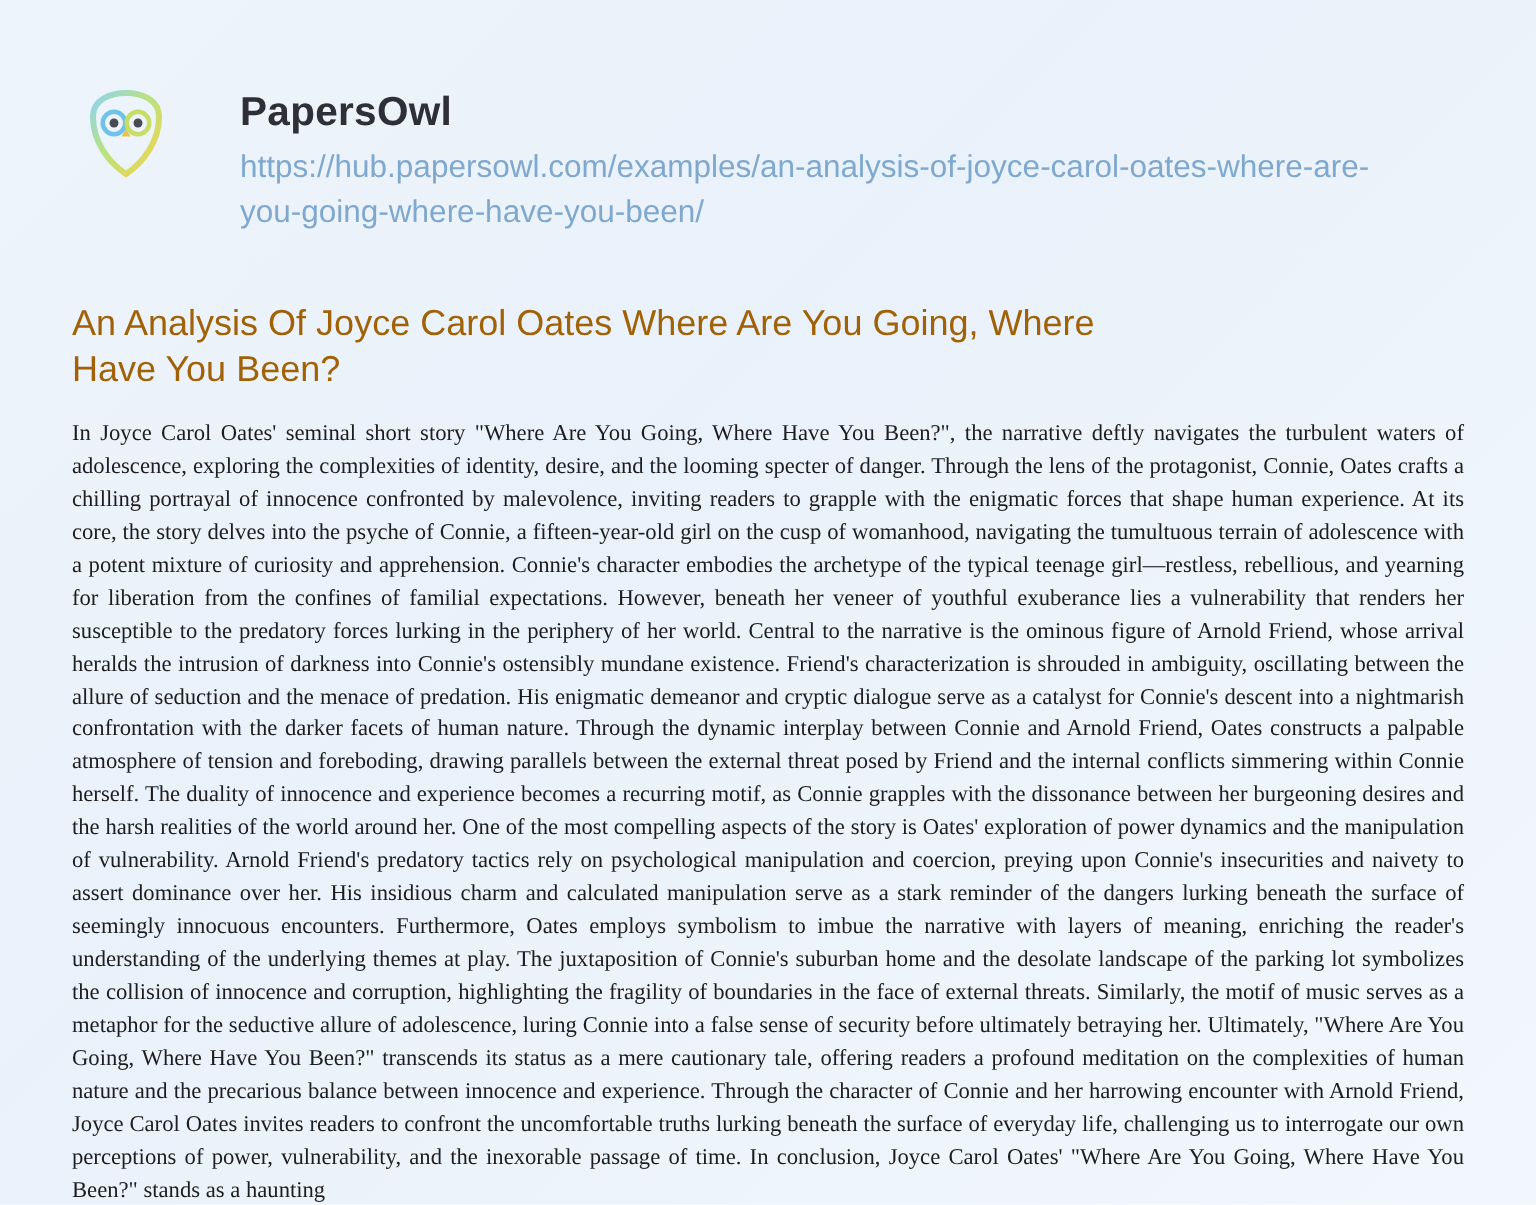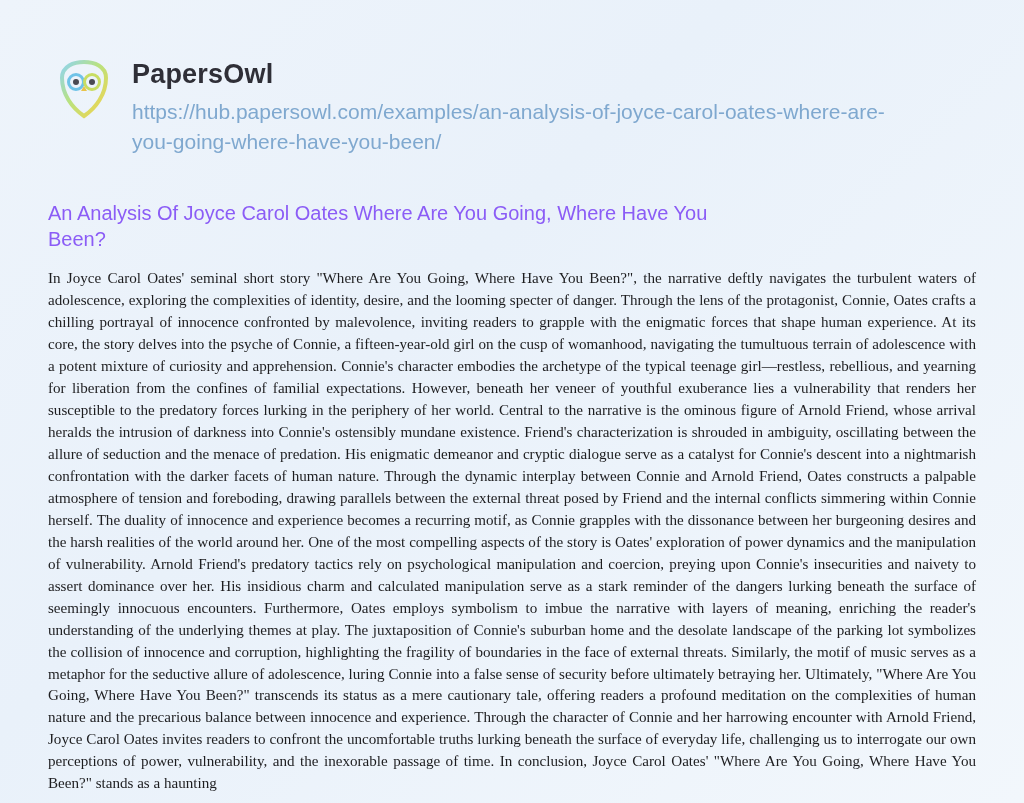--- a/index.html
+++ b/index.html
@@ -18,20 +18,21 @@
     width: 1024px;
     height: 803px;
     box-sizing: border-box;
     padding: 0 48px;
   }
   .header {
     display: flex;
     align-items: flex-start;
     padding-top: 52px;
     padding-left: 4px;
+    gap: 28px;
   }
   .logo-mark {
     width: 64px;
     height: 64px;
     flex: 0 0 64px;
     margin-right: 16px;
     margin-top: 4px;
   }
   .brand-block {
     padding-top: 8px;
@@ -48,23 +49,23 @@
     font-family: "Liberation Sans", sans-serif;
     font-size: 21px;
     color: #7fa8cf;
     line-height: 1.45;
     margin-top: 7px;
     max-width: 790px;
     word-break: break-word;
   }
   .doc-title {
     font-family: "Liberation Sans", sans-serif;
-    font-size: 20px;
+    font-size: 24px;
     font-weight: normal;
-    color: #8b5cf6;
+    color: #a16207;
     line-height: 1.32;
     margin: 42px 0 0 0;
     max-width: 700px;
   }
   .doc-body {
     font-family: Liberation Serif, serif;
     font-size: 15.1px;
     line-height: 1.455;
     color: #1d1d1f;
     text-align: justify;

